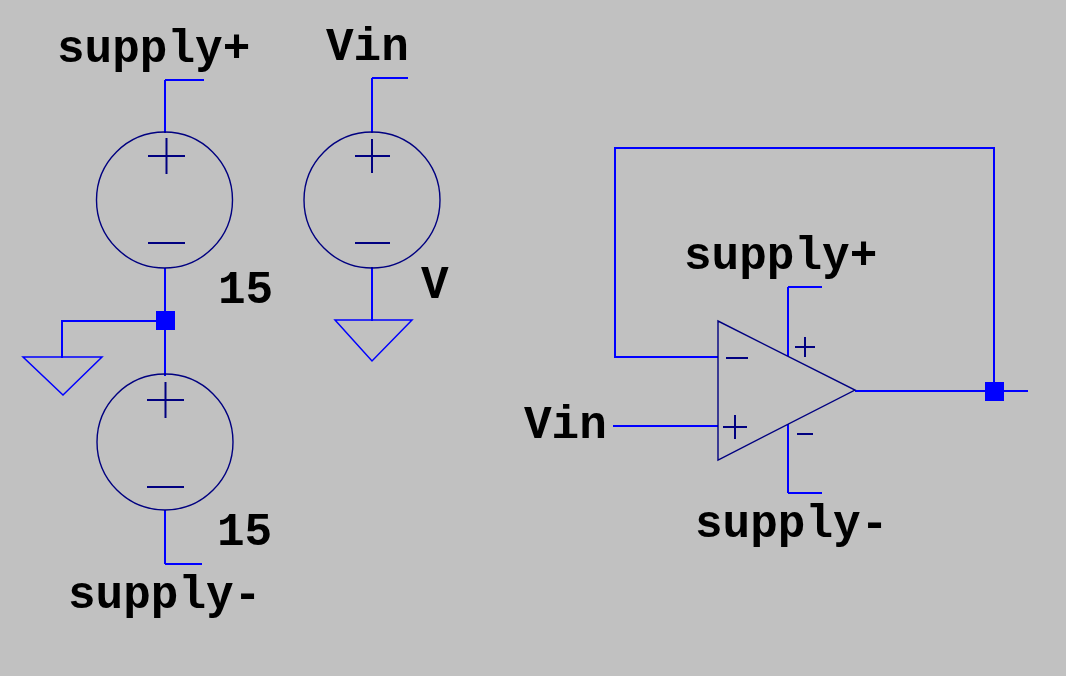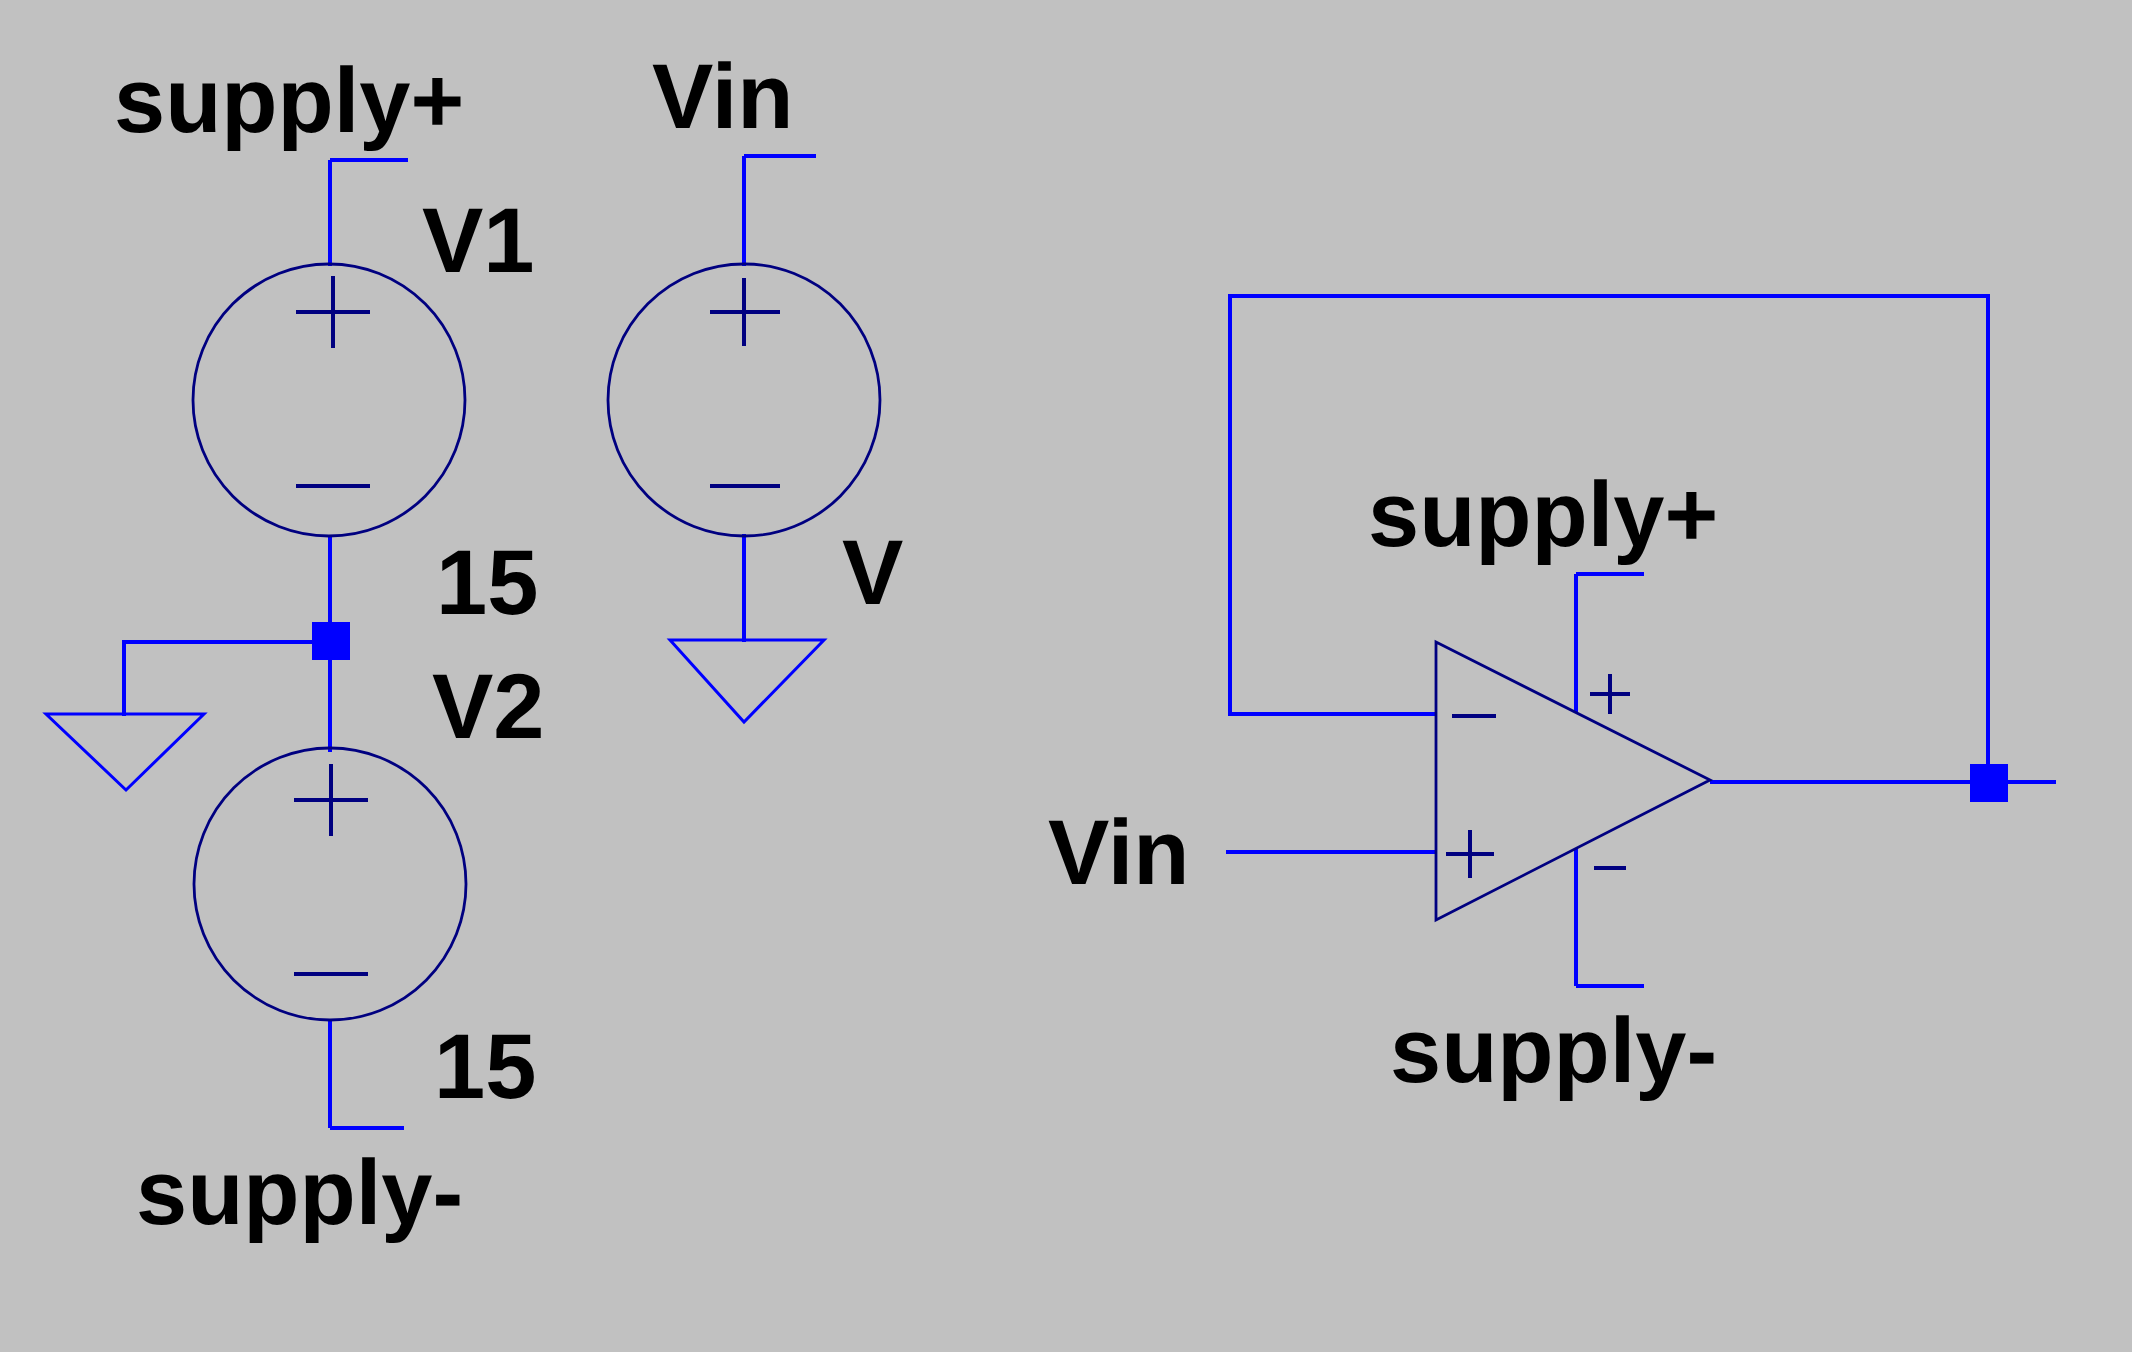--- a/index.html
+++ b/index.html
@@ -5,21 +5,21 @@
   html, body {
     margin: 0;
     padding: 0;
   }
   .canvas {
     position: relative;
     width: 1066px;
     height: 676px;
     background: var(--bg, #c1c1c1);
     overflow: hidden;
-    font-family: Liberation Sans, sans-serif;
+    font-family: Liberation Mono, monospace;
     text-align: center;
   }
   svg.schem {
     position: absolute;
     left: 0;
     top: 0;
   }
   .wire {
     stroke: var(--wire, #0000ff);
     stroke-width: 2;
@@ -116,23 +116,21 @@
       <line class="sym-mark" x1="726" y1="358" x2="748" y2="358"></line>
       <line class="sym-mark" x1="723" y1="427" x2="747" y2="427"></line>
       <line class="sym-mark" x1="735" y1="415" x2="735" y2="439"></line>
       <line class="sym-mark" x1="795" y1="347" x2="815" y2="347"></line>
       <line class="sym-mark" x1="805" y1="337" x2="805" y2="357"></line>
       <line class="sym-mark" x1="797" y1="434" x2="813" y2="434"></line>
     </g>
   </svg>
 
   <div class="lbl" style="left:57px;  top:27px;">supply+</div>
-  <div class="lbl" style="left:211px; top:97px;">V1</div>
   <div class="lbl" style="left:218px; top:268px;">15</div>
-  <div class="lbl" style="left:216px; top:330px;">V2</div>
   <div class="lbl" style="left:217px; top:510px;">15</div>
   <div class="lbl" style="left:68px;  top:573px;">supply-</div>
   <div class="lbl" style="left:326px; top:25px;">Vin</div>
   <div class="lbl" style="left:421px; top:263px;">V</div>
   <div class="lbl" style="left:684px; top:234px;">supply+</div>
   <div class="lbl" style="left:524px; top:403px;">Vin</div>
   <div class="lbl" style="left:695px; top:502px;">supply-</div>
 
 </div>
 

